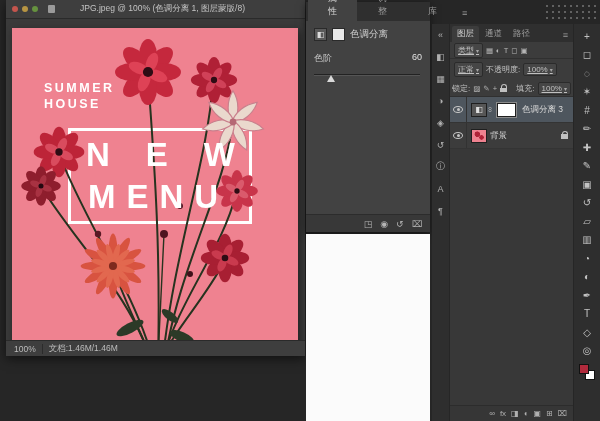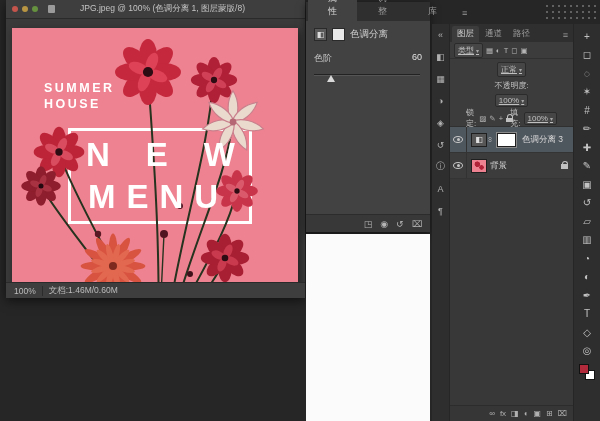--- a/index.html
+++ b/index.html
@@ -1,20 +1,20 @@
 <!DOCTYPE html>
 <html><head>
 <meta charset="utf-8">
 <style>
   html,body{margin:0;padding:0;background:#262626;}
   *{box-sizing:border-box;font-family:"Liberation Sans","DejaVu Sans",sans-serif;}
   .app{position:relative;width:600px;height:421px;background:#262626;overflow:hidden;}
 
   
-  .doc-window{position:absolute;left:6px;top:0;width:299px;height:298px;background:#3a3a3a;box-shadow:0 3px 10px rgba(0,0,0,.55);}
+  .doc-window{position:absolute;left:6px;top:0;width:299px;height:356px;background:#3a3a3a;box-shadow:0 3px 10px rgba(0,0,0,.55);}
   .titlebar{position:relative;height:19px;background:#3e3e3e;border-bottom:1px solid #2a2a2a;display:flex;align-items:center;padding:0 6px;gap:4px;}
   .tl-dot{width:6px;height:6px;border-radius:50%;z-index:2;}
   .tl-red{background:#c4554d}.tl-yellow{background:#b79543}.tl-green{background:#66923f}
   .titlebar .title{position:absolute;left:18px;right:4px;text-align:center;font-size:8.5px;color:#c3c3c3;white-space:nowrap;overflow:hidden;}
   .proxy{width:7px;height:8px;background:#9a9a9a;border-radius:1px;z-index:2;margin-left:6px;}
   .canvas{position:absolute;top:20px;left:0;right:0;bottom:16px;background:#3a3a3a;overflow:hidden;}
 
   
   .poster{position:absolute;left:6px;top:8px;width:286px;height:358px;background:#ef8290;box-shadow:2px 3px 8px rgba(0,0,0,.45);overflow:hidden;}
   .flowers{position:absolute;left:0;top:0;z-index:2;}
@@ -51,24 +51,24 @@
   .dock-ic{width:15px;height:13px;display:flex;align-items:center;justify-content:center;font-size:9px;}
 
   
   .layers-panel{position:absolute;left:450px;top:24px;width:123px;bottom:0;background:#3c3c3c;display:flex;flex-direction:column;}
   .ltabbar{height:18px;background:#2f2f2f;display:flex;align-items:flex-end;gap:1px;padding:0 2px;}
   .ltab{font-size:8.5px;color:#9c9c9c;padding:2px 5px;}
   .ltab.active{background:#3c3c3c;color:#d6d6d6;border-radius:2px 2px 0 0;}
   .lmenu{margin-left:auto;color:#9c9c9c;font-size:9px;padding:2px 3px;}
   .filter-row{display:flex;align-items:center;gap:3px;padding:0 4px;border-bottom:1px solid #303030;color:#c0c0c0;font-size:8px;height:17px;}
   .filter-ic{font-size:7.5px;color:#b5b5b5;}
-  .blend-row{display:flex;align-items:center;gap:3px;padding:3px 4px;font-size:8px;color:#c0c0c0;flex-direction:column;}
+  .blend-row{display:flex;align-items:center;gap:3px;padding:3px 4px;font-size:8px;color:#c0c0c0;}
   .dd{display:flex;align-items:center;gap:2px;background:#464646;border:1px solid #2b2b2b;border-radius:2px;padding:1px 3px;text-decoration:underline;}
   .dd .car{font-size:6px;color:#a5a5a5;}
-  .lock-row{display:flex;align-items:center;gap:3px;padding:0 16px;border-bottom:1px solid #303030;font-size:8px;color:#c0c0c0;height:17px;}
+  .lock-row{display:flex;align-items:center;gap:3px;padding:0 2px;border-bottom:1px solid #303030;font-size:8px;color:#c0c0c0;height:17px;}
   .lk{font-size:7.5px;color:#b5b5b5;}
   .layer-row{display:flex;align-items:center;height:26px;border-bottom:1px solid #343434;font-size:8.5px;color:#d8d8d8;}
   .layer-row.selected{background:#4e565e;}
   .eye-cell{width:17px;align-self:stretch;border-right:1px solid #323232;display:flex;align-items:center;justify-content:center;}
   .eyeicon{width:10px;height:7px;border:1px solid #c6c6c6;border-radius:50%;position:relative;}
   .eyeicon::after{content:"";position:absolute;top:1px;left:2.5px;width:3px;height:3px;border-radius:50%;background:#c6c6c6;}
   .thumb{width:16px;height:14px;border:1px solid #1f1f1f;margin-left:4px;flex:none;}
   .thumb-adj{background:#565656;color:#e0e0e0;font-size:8px;display:flex;align-items:center;justify-content:center;}
   .thumb-bg{background:radial-gradient(circle at 38% 35%, #b02338 2.5px, transparent 3px),radial-gradient(circle at 68% 62%, #b02338 2px, transparent 2.5px),#ef8290;}
   .link-ic{font-size:7px;color:#bbb;display:inline-block;transform:rotate(90deg);margin:0 1px;flex:none;}
@@ -313,21 +313,21 @@
           <div>HOUSE</div>
         </div>
         <div class="headline-new">NEW</div>
         <div class="headline-menu">MENU</div>
       </div>
     </div>
 
     <div class="statusbar">
       <span>100%</span>
       <span class="status-div"></span>
-      <span>文档:1.46M/0.60M</span>
+      <span>文档:1.46M/1.46M</span>
     </div>
   </div>
 
   <div class="props-panel">
     <div class="ptabbar">
       <span class="ptab active">属性</span>
       <span class="ptab">调整</span>
       <span class="ptab">库</span>
       <span class="pmenu">≡</span>
     </div>

